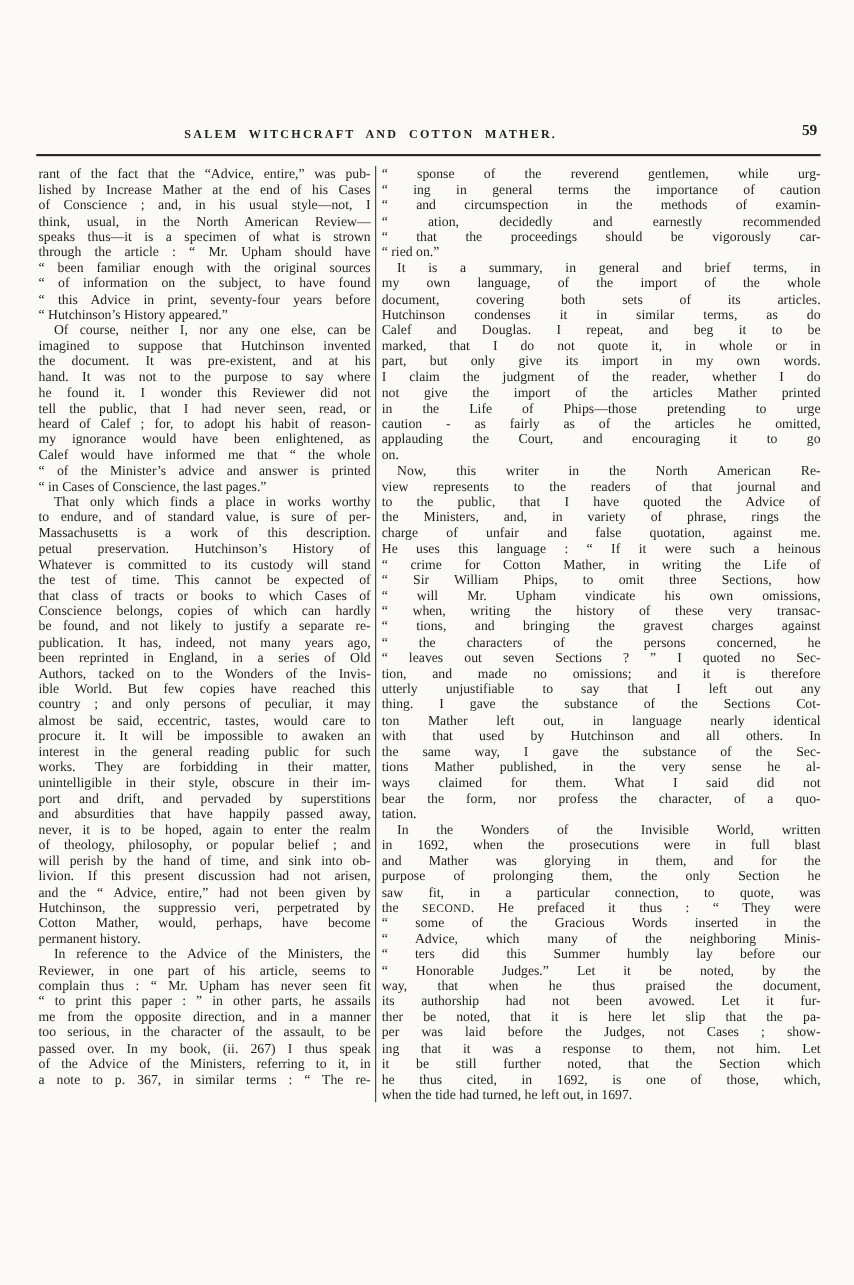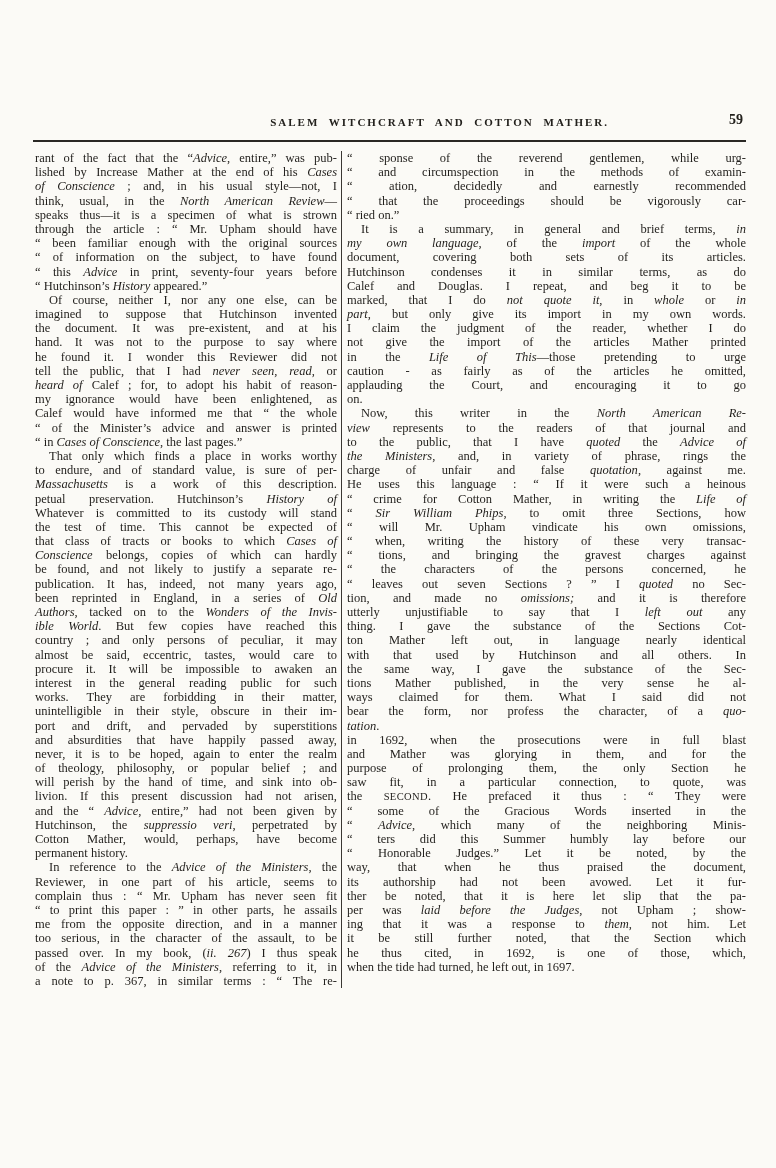--- a/index.html
+++ b/index.html
@@ -5,22 +5,22 @@
   html,body{margin:0;padding:0;}
   .page{
     position:relative;
     width:776px;height:1168px;
     background:#fbfaf6;
     overflow:hidden;
     font-family:"Liberation Serif","DejaVu Serif",serif;
     color:#201e1b;
   }
   .running-title{
-    position:absolute;top:116px;left:29px;width:580px;
-    text-align:right;
+    position:absolute;top:116px;left:47px;width:580px;
+    text-align:center;
     font-size:11px;font-weight:bold;
     letter-spacing:2px;word-spacing:5px;
     color:#23211d;
   }
   .page-number{
     position:absolute;top:112px;right:33px;
     font-size:14px;font-weight:bold;color:#23211d;
   }
   .header-rule{
     position:absolute;top:140px;left:33px;width:713px;height:2px;
@@ -33,21 +33,21 @@
   .col-left{width:302px;}
   .col-divider{width:1px;background:#3a3733;margin:0 5px 0 4px;}
   .col-right{flex:1;}
   .line{
     font-size:12.5px;line-height:14.2px;height:14.2px;
     text-align:justify;text-align-last:justify;
     white-space:nowrap_disabled;
   }
   .line.last{text-align-last:left;}
   .line.indent{text-indent:14px;}
-  .it{font-style:italic;}
+  .it{}
   .sc{font-size:0.84em;letter-spacing:0.4px;}
 </style>
 </head>
 <body>
 
 <div class="page">
   <div class="running-title">SALEM WITCHCRAFT AND COTTON MATHER.</div>
   <div class="page-number">59</div>
   <div class="header-rule"></div>
   <div class="columns">
@@ -108,34 +108,35 @@
         <div class="line"><span>“ to print this paper : ” in other parts, he assails</span></div>
         <div class="line"><span>me from the opposite direction, and in a manner</span></div>
         <div class="line"><span>too serious, in the character of the assault, to be</span></div>
         <div class="line"><span>passed over.  In my book, (</span><span class="it">ii. 267</span><span>) I thus speak</span></div>
         <div class="line"><span>of the </span><span class="it">Advice of the Ministers</span><span>, referring to it, in</span></div>
         <div class="line"><span>a note to p. 367, in similar terms :  “ The re-</span></div>
       </div>
     <div class="col-divider"></div>
     <div class="col-right" id="col-right">
         <div class="line"><span>“ sponse of the reverend gentlemen, while urg-</span></div>
+        <div class="line"><span>“ ing in general terms the  importance of caution</span></div>
         <div class="line"><span>“ and circumspection in the methods of examin-</span></div>
         <div class="line"><span>“ ation, decidedly and earnestly recommended</span></div>
         <div class="line"><span>“ that the proceedings should be vigorously  car-</span></div>
         <div class="line last"><span>“ ried on.”</span></div>
         <div class="line indent"><span>It is a summary, in general and brief terms, </span><span class="it">in</span></div>
         <div class="line"><span class="it">my own language</span><span>, of the </span><span class="it">import</span><span> of the whole</span></div>
         <div class="line"><span>document, covering both sets of its articles.</span></div>
         <div class="line"><span>Hutchinson condenses it in similar terms, as do</span></div>
         <div class="line"><span>Calef and Douglas.  I repeat, and beg it to be</span></div>
         <div class="line"><span>marked, that I do </span><span class="it">not quote it</span><span>, in </span><span class="it">whole</span><span> or </span><span class="it">in</span></div>
         <div class="line"><span class="it">part</span><span>, but only give its import in my own words.</span></div>
         <div class="line"><span>I claim the judgment of the reader, whether I do</span></div>
         <div class="line"><span>not give the import of the articles Mather printed</span></div>
-        <div class="line"><span>in the </span><span class="it">Life of This</span><span>—those pretending to urge</span></div>
+        <div class="line"><span>in the </span><span class="it">Life of Phips</span><span>—those pretending to urge</span></div>
         <div class="line"><span>caution - as fairly as of the articles he omitted,</span></div>
         <div class="line"><span>applauding the Court, and encouraging it to go</span></div>
         <div class="line last"><span>on.</span></div>
         <div class="line indent"><span>Now, this writer in the </span><span class="it">North American Re-</span></div>
         <div class="line"><span class="it">view</span><span> represents to the readers of that journal and</span></div>
         <div class="line"><span>to the public, that I have </span><span class="it">quoted</span><span> the </span><span class="it">Advice of</span></div>
         <div class="line"><span class="it">the Ministers</span><span>, and, in variety of phrase, rings the</span></div>
         <div class="line"><span>charge of unfair and false </span><span class="it">quotation</span><span>, against me.</span></div>
         <div class="line"><span>He uses this language :  “ If it were such a heinous</span></div>
         <div class="line"><span>“ crime for Cotton Mather, in writing the </span><span class="it">Life of</span></div>
@@ -148,32 +149,33 @@
         <div class="line"><span>tion, and made no </span><span class="it">omissions;</span><span> and it is therefore</span></div>
         <div class="line"><span>utterly unjustifiable to say that I </span><span class="it">left out</span><span> any</span></div>
         <div class="line"><span>thing.  I gave the substance of the Sections Cot-</span></div>
         <div class="line"><span>ton Mather left out, in language nearly identical</span></div>
         <div class="line"><span>with that used by Hutchinson and all others.  In</span></div>
         <div class="line"><span>the same way, I gave the substance of the Sec-</span></div>
         <div class="line"><span>tions Mather published, in the very sense he al-</span></div>
         <div class="line"><span>ways claimed for them.  What I said did not</span></div>
         <div class="line"><span>bear the form, nor profess the character, of a </span><span class="it">quo-</span></div>
         <div class="line last"><span class="it">tation</span><span>.</span></div>
+        <div class="line indent"><span>In the </span><span class="it">Wonders of the Invisible World</span><span>, written</span></div>
         <div class="line"><span>in 1692, when the prosecutions were in full blast</span></div>
         <div class="line"><span>and Mather was glorying in them, and for the</span></div>
         <div class="line"><span>purpose of prolonging them, the only Section he</span></div>
         <div class="line"><span>saw fit, in a particular connection, to quote, was</span></div>
         <div class="line"><span>the </span><span class="sc">SECOND</span><span>.  He prefaced it thus :  “ They were</span></div>
         <div class="line"><span>“ some of the Gracious Words inserted in the</span></div>
         <div class="line"><span>“ </span><span class="it">Advice</span><span>, which many of the neighboring Minis-</span></div>
         <div class="line"><span>“ ters did this Summer humbly lay before our</span></div>
         <div class="line"><span>“ Honorable Judges.”  Let it be noted, by the</span></div>
         <div class="line"><span>way, that when he thus praised the document,</span></div>
         <div class="line"><span>its authorship had not been avowed.  Let it fur-</span></div>
         <div class="line"><span>ther be noted, that it is here let slip that the pa-</span></div>
-        <div class="line"><span>per was </span><span class="it">laid before the Judges</span><span>, not Upham ; show-</span></div>
+        <div class="line"><span>per was </span><span class="it">laid before the Judges</span><span>, not Cases ; show-</span></div>
         <div class="line"><span>ing that it was a response to </span><span class="it">them</span><span>, not him.  Let</span></div>
         <div class="line"><span>it be still further noted, that the Section which</span></div>
         <div class="line"><span>he thus cited, in 1692, is one of those, which,</span></div>
         <div class="line last"><span>when the tide had turned, he left out, in 1697.</span></div>
       </div>
   </div>
 </div>
 
 </body></html>

